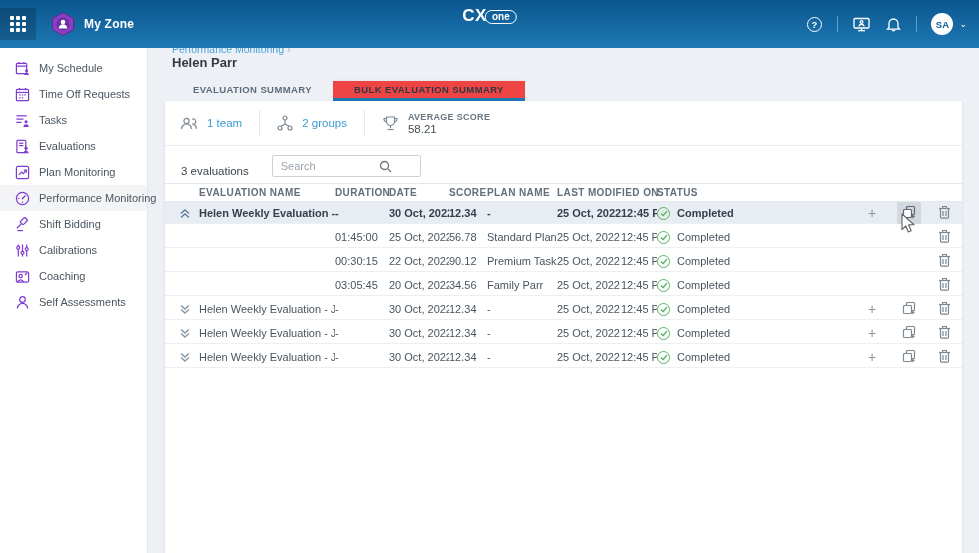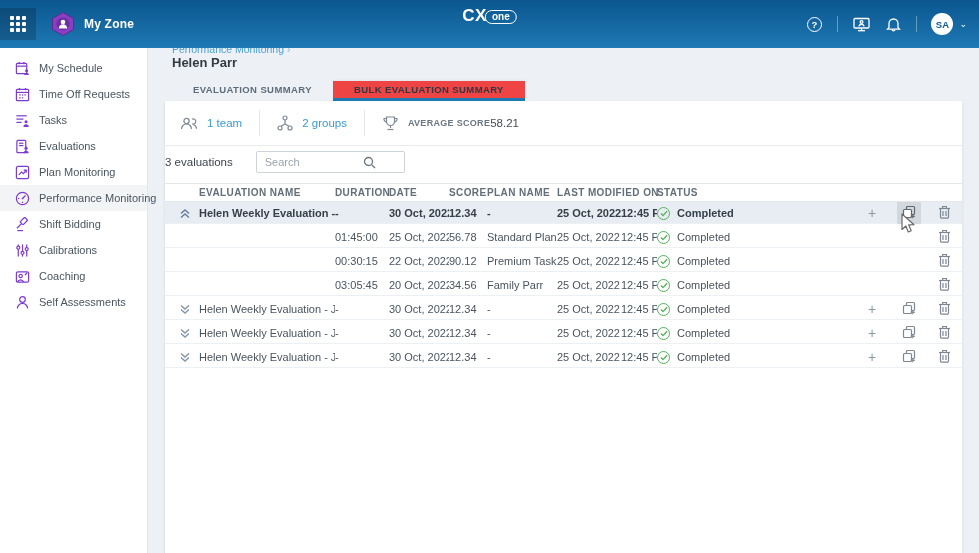--- a/index.html
+++ b/index.html
@@ -55,25 +55,25 @@
     box-shadow:0 -1px 2px rgba(0,0,0,.05); }
 
   .card { position:absolute; left:17px; top:69px; width:797px; height:466px; background:#fff;
     box-shadow:0 1px 3px rgba(0,0,0,.1); }
 
   .stats-row { height:45px; display:flex; align-items:center; padding-left:15px;
     border-bottom:1px solid #e8ecef; }
   .stat-link { display:flex; align-items:center; gap:9px; color:#3b9ad2; font-size:11.5px; cursor:pointer; }
   .stat-divider { width:1px; height:26px; background:#e3e8ec; margin:0 17px; }
   .avg-block { display:flex; align-items:center; gap:9px; }
-  .avg-texts { display:flex; flex-direction:row; line-height:12px; }
+  .avg-texts { display:flex; flex-direction:column; line-height:12px; }
   .avg-label { font-size:9px; font-weight:bold; letter-spacing:.3px; color:#6a7681; }
   .avg-value { font-size:11.5px; color:#454e57; }
 
-  .toolbar-row { height:31px; display:flex; align-items:center; }
+  .toolbar-row { height:31px; display:flex; align-items:flex-end; padding-left:16px; }
   .eval-count { font-size:11.5px; color:#3c454e; margin-right:23px; }
   .searchbox { position:relative; width:127px; }
   .searchbox input { width:149px; height:22px; border:1px solid #ccd4da; border-radius:2px;
     font-size:11px; padding:0 26px 0 8px; color:#444; outline:none; font-family:inherit; }
   .searchbox input::placeholder { color:#9aa4ad; }
   .searchbox .mag { position:absolute; right:7px; top:4px; }
 
   
   .tgrid { display:grid; grid-template-columns:28px 136px 54px 60px 38px 70px 100px 1fr 28px 46px 24px;
     align-items:center; padding:0 6px; }

